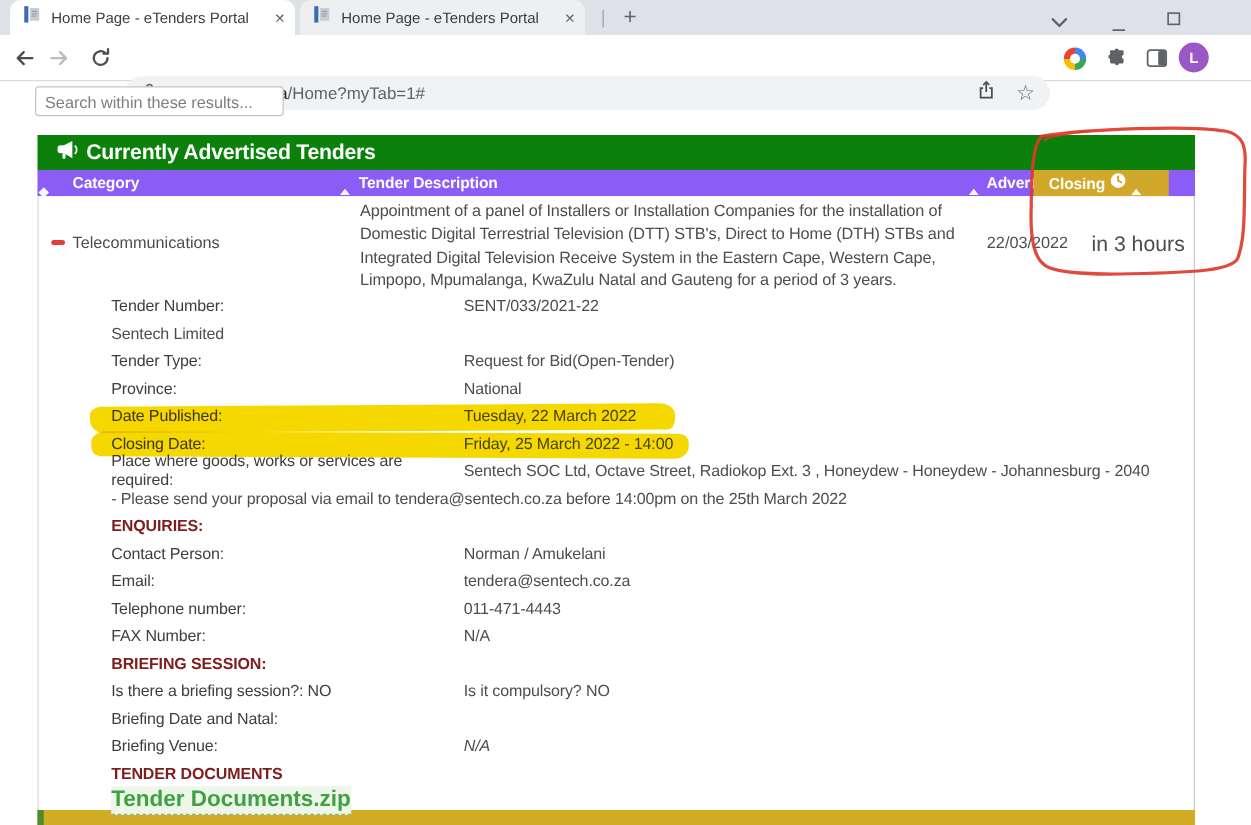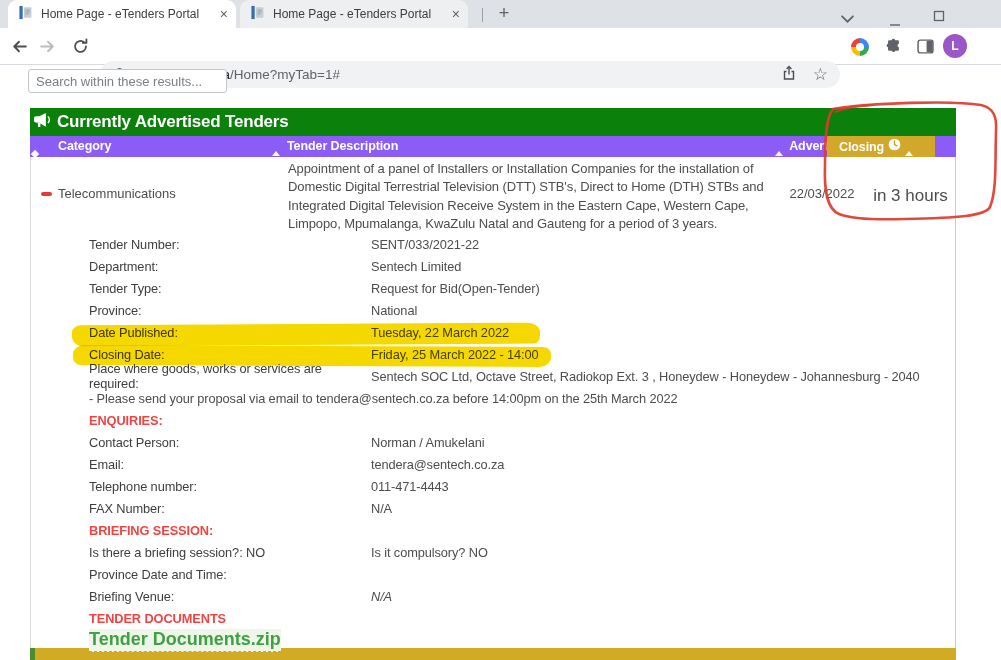--- a/index.html
+++ b/index.html
@@ -24,21 +24,21 @@
   .omnibox { position:absolute; left:100px; top:33px; width:740px; height:27px; border-radius:14px; background:#f0f2f4; display:flex; align-items:center; padding:0 12px 0 14px; }
   .omnibox .url { font-size:13.5px; color:#202124; margin-left:10px; white-space:nowrap; flex:1; }
   .omnibox .url .path { color:#5f6368; }
   .star { font-size:17px; color:#5f6368; line-height:1; }
 
   
   .searchbox { position:absolute; left:28px; top:69px; width:199px; height:24px; border:1px solid #c3c6c9; border-radius:3px; font-family:"Liberation Sans",sans-serif; font-size:13px; color:#555; padding:0 7px; background:#fff; }
   .searchbox::placeholder { color:#7b7f83; }
 
   .tbl { position:absolute; left:30px; top:108px; width:926px; }
-  .tbl-title { height:28px; background:#0b800b; color:#fff; display:flex; align-items:center; padding-left:4px; }
+  .tbl-title { height:28px; background:#0b800b; color:#fff; display:flex; align-items:center; padding-left:16px; }
   .tbl-title .txt { font-size:17px; font-weight:bold; letter-spacing:-0.2px; margin-left:4px; }
   .tbl-head { position:relative; height:21px; background:#8b5cf6; }
   .tbl-head .col { position:absolute; top:0; height:21px; line-height:20px; color:#fff; font-size:12.5px; font-weight:bold; letter-spacing:-0.1px; }
   .col-cat { left:28px; }
   .col-desc { left:257px; }
   .col-adv { left:749px; width:84px; text-align:center; }
   .cell-closing { position:absolute; left:797px; top:0; width:108px; height:21px; background:#d1a82a;text-align:center; }
   .col-close { left:845px; display:flex; align-items:center; gap:4px; }
   .tri { position:absolute; bottom:1px; width:0; height:0; border-left:4px solid transparent; border-right:4px solid transparent; border-bottom:5px solid rgba(255,255,255,.95); }
   .diam { position:absolute; left:2px; bottom:0px; width:6px; height:6px; background:rgba(255,255,255,.95); transform:rotate(45deg); }
@@ -50,21 +50,21 @@
   .t-desc { position:absolute; left:257px; top:3px; width:487px; font-size:13px; line-height:18.4px; letter-spacing:-0.1px; }
   .t-adv { position:absolute; left:749px; top:29px; width:84px; text-align:center; font-size:13px; }
   .t-close { position:absolute; left:833px; top:29px; width:93px; text-align:center; font-size:17px; }
 
   .details { position:absolute; left:58px; top:76px; right:4px; }
   .drow { display:flex; height:22px; align-items:center; position:relative; z-index:1; }
   .dlabel { width:282px; flex:none; font-size:12.8px; letter-spacing:-0.1px; color:#3e3e3e; }
   .bold { font-weight:normal; }
   .dvalue { font-size:12.8px; letter-spacing:-0.1px; white-space:nowrap; color:#4d4d4d; }
   .italic { font-style:italic; }
-  .sechead { font-weight:bold; font-size:12.8px; color:#ef4444; letter-spacing:-0.1px; }
+  .sechead { font-weight:bold; font-size:12.8px; color:#7f1d1d; letter-spacing:-0.1px; }
   .doclink { font-size:18px; font-weight:bold; color:#3fa142; background:#eef6ea; border-bottom:1.5px dashed #86b98a; padding-bottom:1px; cursor:pointer; }
 
   .bottom-bar { position:absolute; left:30px; top:648px; width:926px; height:12px; background:#d2ab25; }
   .bottom-bar .sliver { position:absolute; left:0; top:0; width:5px; height:12px; background:#4c8c2b; }
 
   
   .hl { position:absolute; background:#f5d800; mix-blend-mode:multiply; z-index:5; pointer-events:none; }
   .hl1 { left:72px; top:324px; width:468px; height:21px; transform:rotate(-0.35deg); border-radius:9px 13px 6px 11px / 7px 9px 8px 10px; }
   .hl2 { left:73px; top:346px; width:478px; height:20px; transform:rotate(0.25deg); border-radius:12px 8px 11px 7px / 9px 7px 10px 8px; }
   .annot { position:absolute; left:0; top:0; width:1001px; height:660px; z-index:10; pointer-events:none; }
@@ -211,21 +211,20 @@
         <span class="t-adv">22/03/2022</span>
         <span class="t-close">in 3 hours</span>
       </div>
 
       <div class="details">
         <div class="drow">
           <div class="dlabel bold">Tender Number:</div>
           <div class="dvalue">SENT/033/2021-22</div>
         </div>
         <div class="drow">
-          <div class="dlabel bold">Department:</div>
           <div class="dvalue">Sentech Limited</div>
         </div>
         <div class="drow">
           <div class="dlabel bold">Tender Type:</div>
           <div class="dvalue">Request for Bid(Open-Tender)</div>
         </div>
         <div class="drow">
           <div class="dlabel bold">Province:</div>
           <div class="dvalue">National</div>
         </div>
@@ -266,21 +265,21 @@
         </div>
 
         <div class="drow">
           <div class="sechead">BRIEFING SESSION:</div>
         </div>
         <div class="drow">
           <div class="dlabel"><span class="bold">Is there a briefing session?:</span> <span>NO</span></div>
           <div class="dvalue"><span class="bold">Is it compulsory?</span> <span>NO</span></div>
         </div>
         <div class="drow">
-          <div class="dlabel">Province Date and Time:</div>
+          <div class="dlabel">Briefing Date and Natal:</div>
           <div class="dvalue"></div>
         </div>
         <div class="drow">
           <div class="dlabel">Briefing Venue:</div>
           <div class="dvalue italic">N/A</div>
         </div>
 
         <div class="drow">
           <div class="sechead">TENDER DOCUMENTS</div>
         </div>

